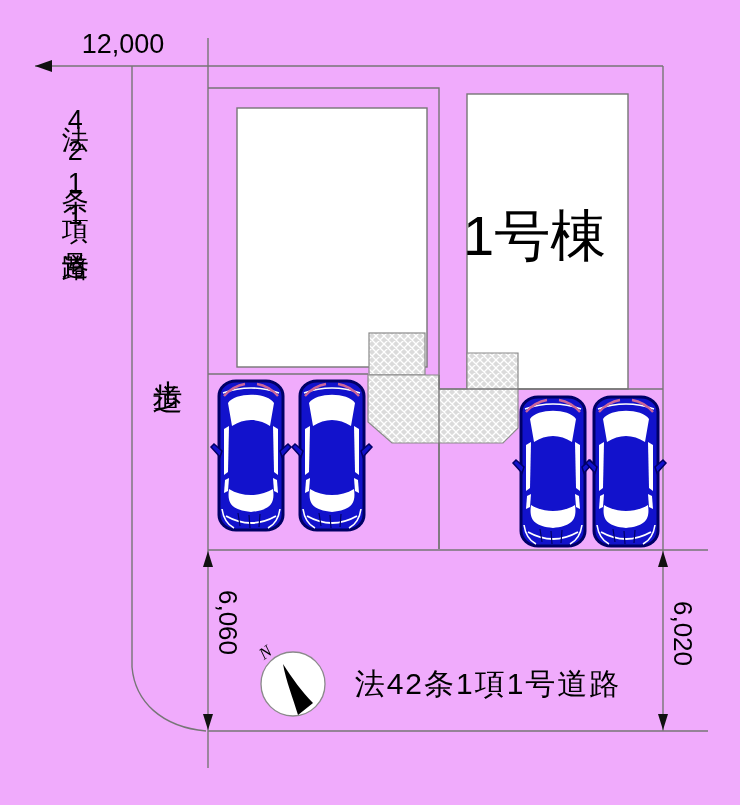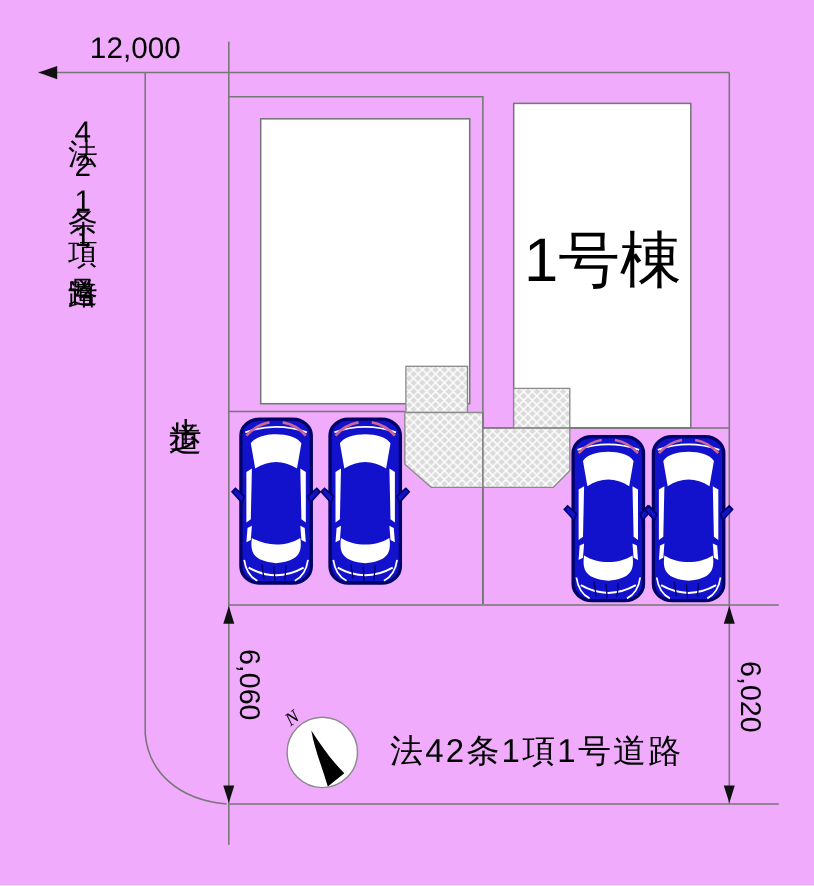--- a/index.html
+++ b/index.html
@@ -15,21 +15,21 @@
     position:relative;width:740px;height:805px;background:#f0abfc;overflow:hidden;
     font-family:"Liberation Sans","DejaVu Sans",sans-serif;color:var(--ink);
   }
   #linework{position:absolute;left:0;top:0;}
   .label{position:absolute;line-height:1.05;white-space:nowrap;color:var(--ink);}
   .vtext{writing-mode:vertical-rl;text-orientation:upright;}
   .dim-top{left:58px;top:30px;width:130px;text-align:center;font-size:27px;}
   .road-left{left:61px;top:104px;font-size:27px;letter-spacing:1px;}
   .sidewalk{left:152px;top:356px;font-size:30px;letter-spacing:5px;}
   .bldg2{left:245px;top:213px;width:170px;text-align:center;font-size:56px;}
-  .bldg1{left:463px;top:207px;width:170px;text-align:center;font-size:56px;}
+  .bldg1{left:463px;top:207px;width:170px;text-align:left;font-size:56px;}
   .dim-left{left:182px;top:609px;width:90px;height:27px;text-align:center;font-size:26px;transform:rotate(90deg);}
   .dim-right{left:637px;top:620px;width:90px;height:27px;text-align:center;font-size:26px;transform:rotate(90deg);}
   .road-bottom{left:348px;top:668px;width:280px;text-align:center;font-size:30px;letter-spacing:2px;}
   .north{left:260px;top:644px;font-size:17px;font-style:italic;
          font-family:"Liberation Serif","DejaVu Serif",serif;transform:rotate(-36deg);}
 </style>
 </head>
 <body>
 
 <div id="canvas">

